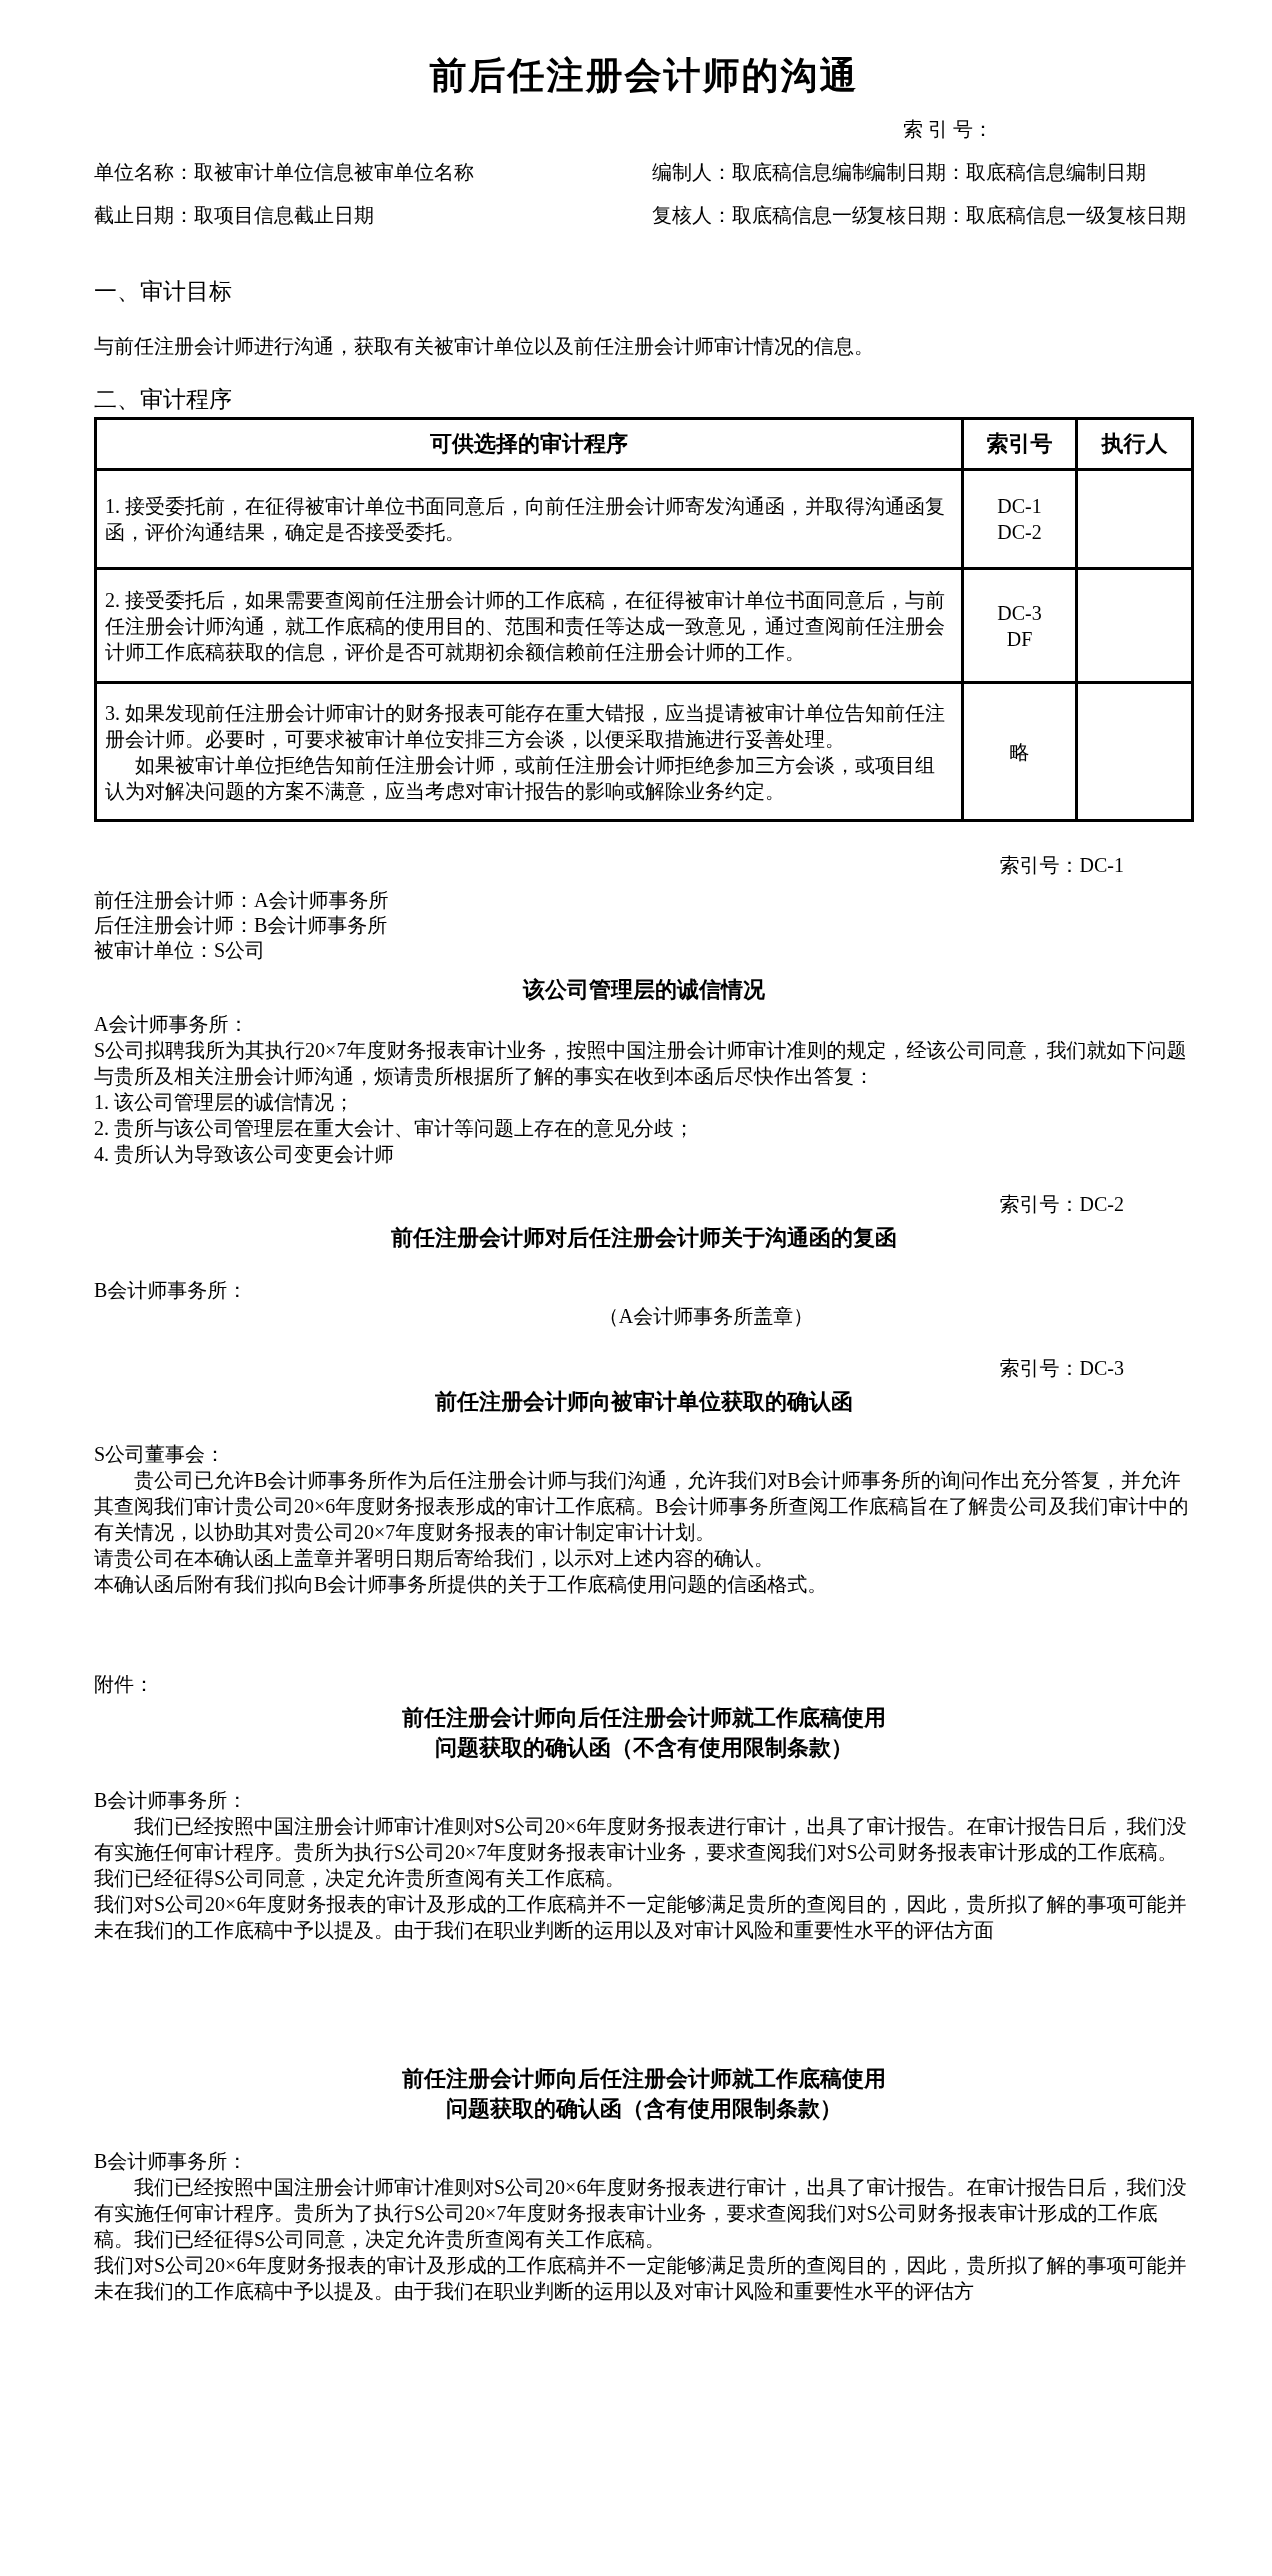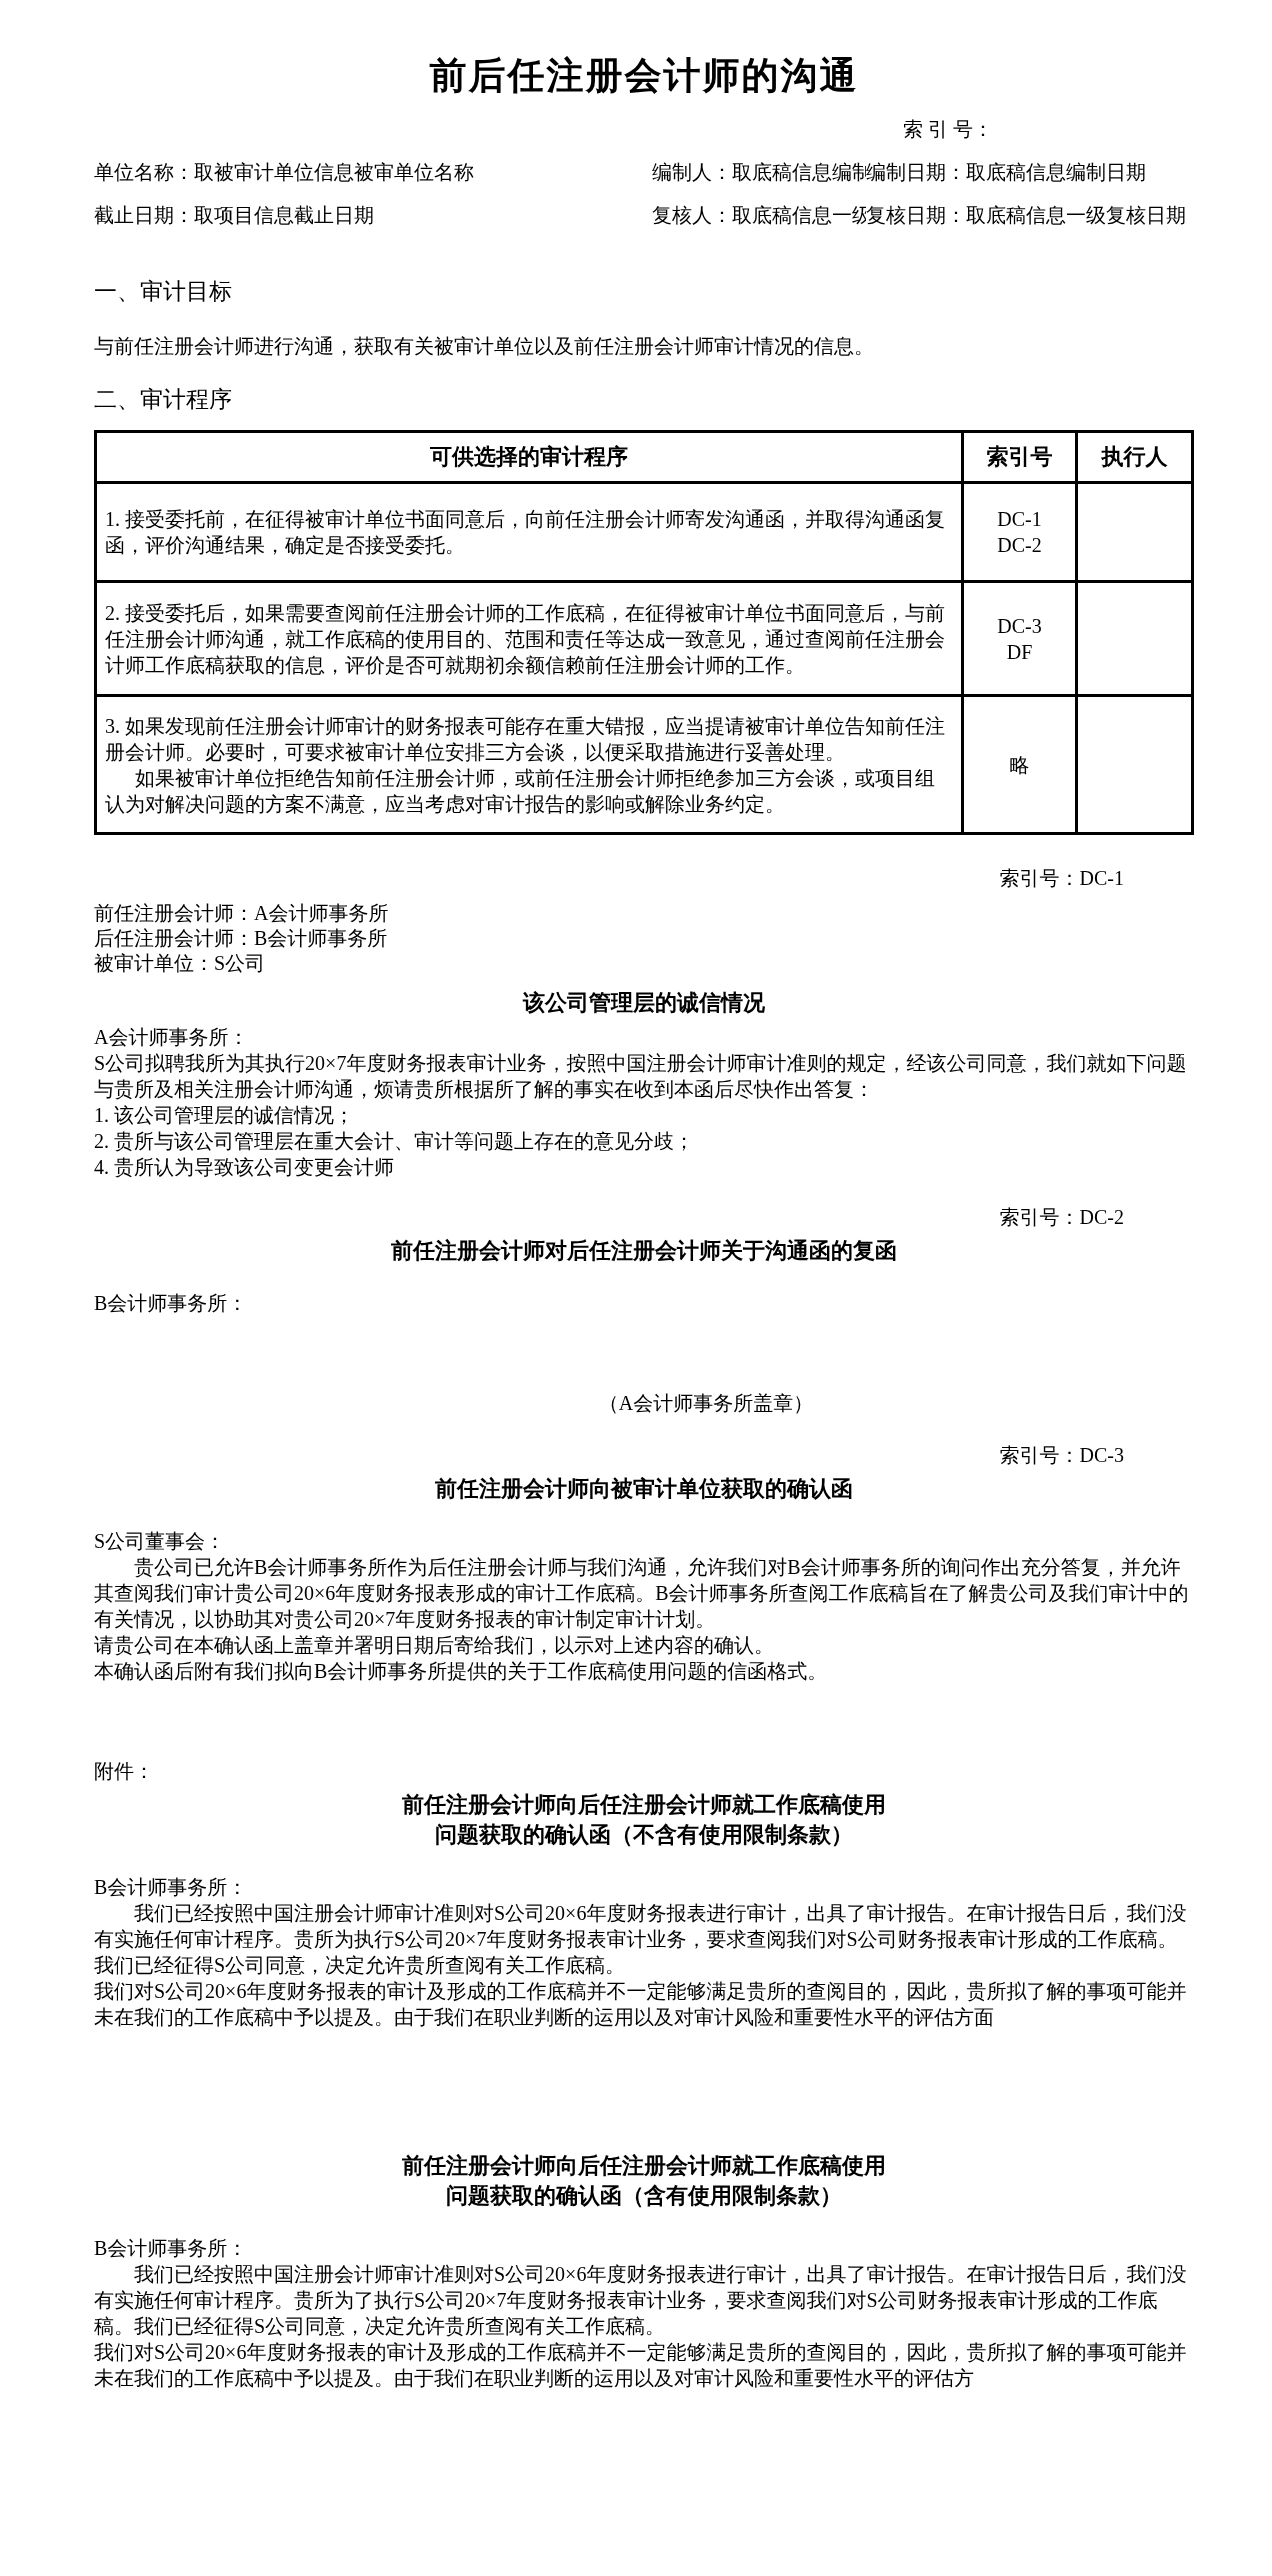--- a/index.html
+++ b/index.html
@@ -44,21 +44,21 @@
     font-size: 23px;
     line-height: 28px;
   }
   .sec-h.first { margin-top: 50px; }
   .sec-h.second { margin-top: 27px; }
   .objective-p { margin-top: 27px; }
 
   table.proc-table {
     border-collapse: collapse;
     width: 100%;
-    margin-top: 16px;
+    margin-top: 3px;
     table-layout: fixed;
   }
   table.proc-table th, table.proc-table td {
     border: 3px solid #000;
     font-size: 20px;
     line-height: 26px;
   }
   th.col-proc { width: auto; }
   th.col-idx  { width: 109px; }
   th.col-exec { width: 111px; }
@@ -102,21 +102,20 @@
   .letter-h.dc2 { margin-top: 6px; }
   .letter-h.dc3 { margin-top: 6px; }
 
   .salutation { margin-top: 6px; }
   .salutation.gap { margin-top: 24px; }
 
   .body-block { line-height: 26px; }
   .ind2 { text-indent: 2em; }
 
   .stamp {
-    margin-top: 74px;
     text-align: center;
     padding-left: 124px;
   }
 
   .attach-label { margin-top: 74px; }
 
   .att-h1 { margin-top: 6px; }
   .att-h2 { }
   .att2-h1 { margin-top: 121px; }
 </style>

